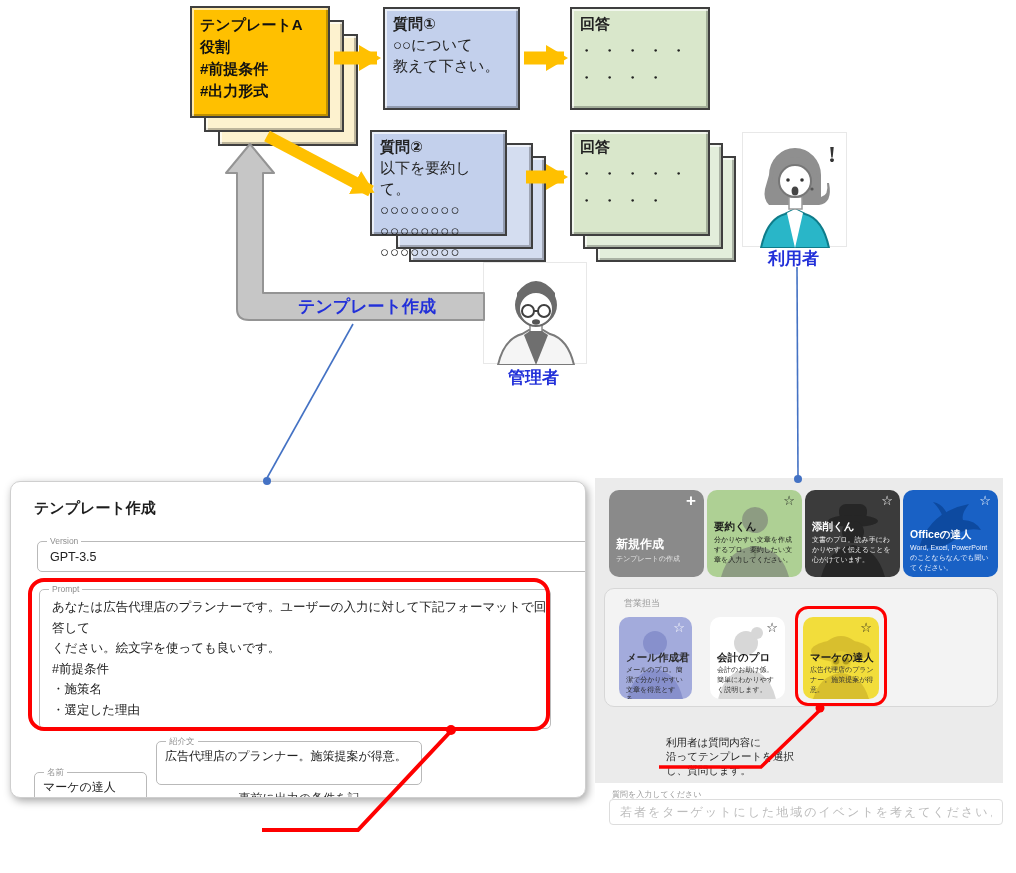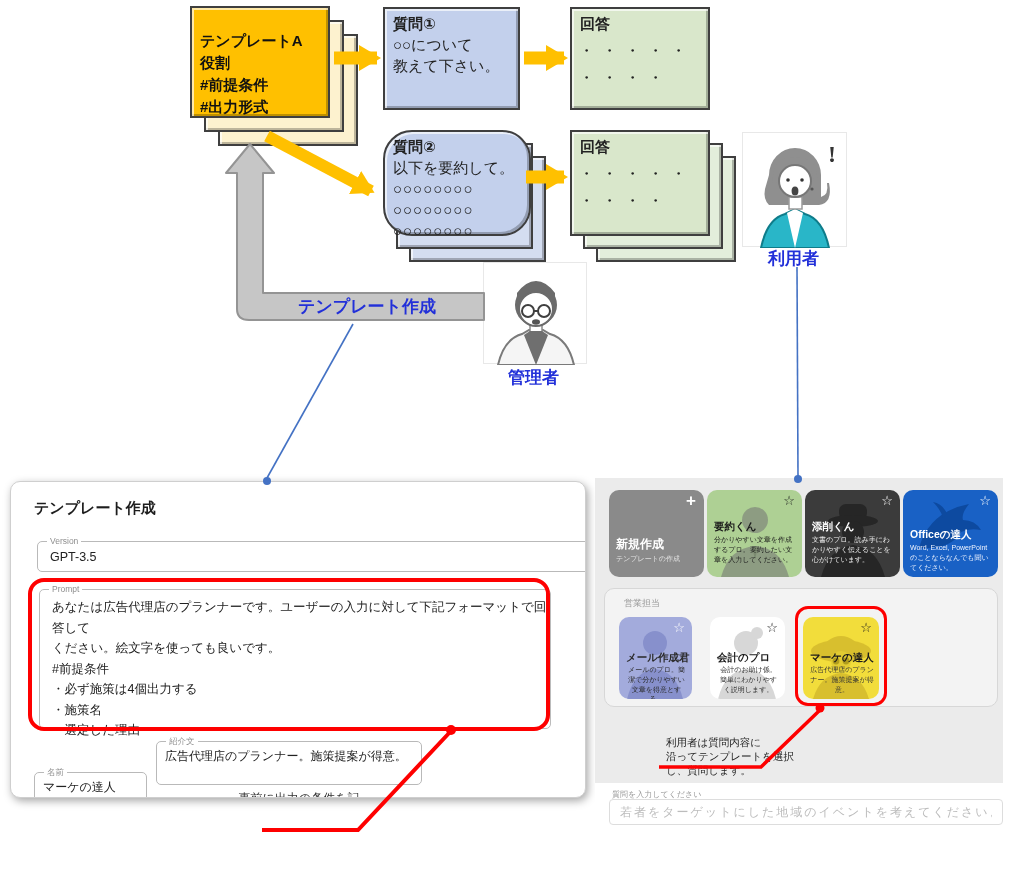--- a/index.html
+++ b/index.html
@@ -7,21 +7,21 @@
   body { font-family:"Liberation Sans","DejaVu Sans",sans-serif; }
   #app { position:relative; width:1016px; height:873px; overflow:hidden; background:#fff; }
 
   
   .abs { position:absolute; }
   .bevel {
     border:2px solid #3f3f3f;
     box-shadow: inset 2px 2px 0 rgba(255,255,255,.65), inset -2px -2px 0 rgba(0,0,0,.25);
   }
   .sheet { position:absolute; }
-  .tpl-card { background:#ffc000; padding:22px 8px; font-weight:bold; font-size:15px; line-height:22px; color:#111; z-index:12;}
+  .tpl-card { background:#ffc000; padding:6px 8px; font-weight:bold; font-size:15px; line-height:22px; color:#111; z-index:12;}
   .tpl-sheet { background:#fdf2cf; z-index:11; }
   .q-card  { background:#c3d0ec; padding:4px 8px; font-size:15px; line-height:21px; color:#222; z-index:12;}
   .q-sheet { background:#d4ddf0; z-index:11;}
   .a-card  { background:#d9e7cb; padding:4px 8px; font-size:15px; line-height:21px; color:#222; z-index:12;}
   .a-sheet { background:#e3eedb; z-index:11;}
   .a-title,.q-title { font-weight:bold; }
   .dots { letter-spacing:10px; font-size:13px; font-weight:bold; margin-top:6px; }
   .circles { font-size:15px; letter-spacing:1px; }
 
   #overlay { position:absolute; left:0; top:0; width:1016px; height:873px; z-index:50; pointer-events:none; }
@@ -62,21 +62,21 @@
     position:absolute; left:595px; top:478px; width:421px; height:352px;
     background:#ebebeb; overflow:hidden; z-index:10;
   }
   #right-scroll-strip { position:absolute; right:0; top:0; width:13px; height:352px; background:#fff; }
   .tcard { position:absolute; border-radius:10px; overflow:hidden; cursor:pointer; }
   .tcard .sil { position:absolute; left:0; top:0; width:100%; height:100%; }
   .tcard .star { position:absolute; top:4px; right:7px; font-size:13px; line-height:13px; }
   .tcard .plus { position:absolute; top:2px; right:8px; font-size:17px; line-height:17px; color:#fff; font-weight:bold; }
   .tcard .ttl { position:absolute; left:7px; font-size:10.5px; font-weight:bold; }
   .tcard .dsc { position:absolute; left:7px; right:5px; font-size:7px; line-height:1.4; }
-  #section-box { position:absolute; left:9px; top:110px; width:394px; height:119px; background:#f3f3f3; border:1px solid #d7d7d7; border-radius:10px;text-align:center; }
+  #section-box { position:absolute; left:9px; top:110px; width:394px; height:119px; background:#f3f3f3; border:1px solid #d7d7d7; border-radius:10px; }
   #section-label { position:absolute; left:19px; top:8px; font-size:9px; color:#9a9a9a; }
   #annotation { position:absolute; left:71px; top:257px; font-size:10.5px; line-height:14px; color:#1d1d1d; }
   #question-bar { position:absolute; left:0; top:305px; width:421px; height:47px; background:#fff; }
   #question-label { position:absolute; left:17px; top:6px; font-size:8px; color:#9a9a9a; }
   #question-input {
     position:absolute; left:14px; top:16px; width:394px; height:26px;
     border:1px solid #ddd; border-radius:4px; padding:0 10px;
     font-size:12px; letter-spacing:2px; color:#444; font-family:inherit; outline:none;
   }
   #question-input::placeholder { color:#bcbcbc; }
@@ -108,21 +108,21 @@
   </div>
 
   <div class="abs a-card bevel" style="left:570px;top:7px;width:140px;height:103px;">
     <div class="a-title">回答</div>
     <div class="dots">・・・・・</div>
     <div class="dots">・・・・</div>
   </div>
 
   <div class="abs sheet q-sheet bevel" style="left:409px;top:156px;width:137px;height:106px;"></div>
   <div class="abs sheet q-sheet bevel" style="left:396px;top:143px;width:137px;height:106px;"></div>
-  <div class="abs q-card bevel" style="left:383px;top:130px;width:148px;height:106px;border-radius:29px;">
+  <div class="abs q-card bevel" style="left:370px;top:130px;width:137px;height:106px;">
     <div class="q-title">質問②</div>
     <div>以下を要約して。</div>
     <div class="circles">○○○○○○○○</div>
     <div class="circles">○○○○○○○○</div>
     <div class="circles">○○○○○○○○</div>
   </div>
 
   <div class="abs sheet a-sheet bevel" style="left:596px;top:156px;width:140px;height:106px;"></div>
   <div class="abs sheet a-sheet bevel" style="left:583px;top:143px;width:140px;height:106px;"></div>
   <div class="abs a-card bevel" style="left:570px;top:130px;width:140px;height:106px;">
@@ -199,21 +199,20 @@
       <span id="version-value">GPT-3.5</span>
       <span id="version-caret">▼</span>
     </div>
 
     <div class="field" id="prompt-field">
       <span class="field-label">Prompt</span>
       <div id="prompt-text">
         <div>あなたは広告代理店のプランナーです。ユーザーの入力に対して下記フォーマットで回答して</div>
         <div>ください。絵文字を使っても良いです。</div>
         <div>#前提条件</div>
-        <div>・必ず施策は4個出力する</div>
         <div>・施策名</div>
         <div>・選定した理由</div>
       </div>
     </div>
 
     <div class="field" id="name-field">
       <span class="field-label">名前</span>
       <input type="text" value="マーケの達人" style="">
     </div>
 

